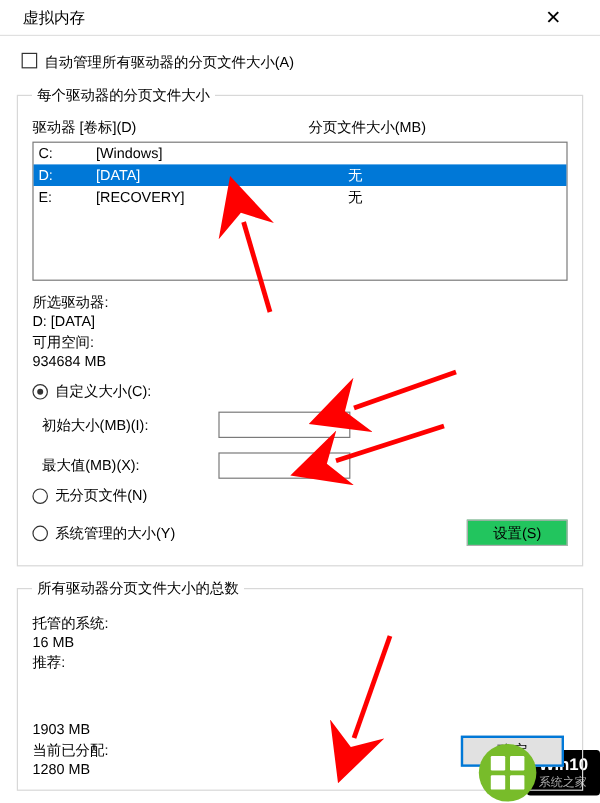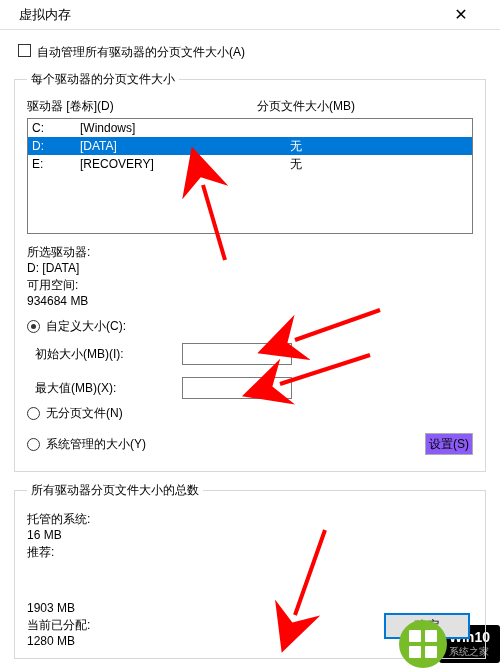--- a/index.html
+++ b/index.html
@@ -33,21 +33,21 @@
     
     .radio-row { display: flex; align-items: center; margin-top: 10px; }
     .radio { width: 13px; height: 13px; border: 1px solid #333; border-radius: 50%; margin-right: 6px; display: flex; align-items: center; justify-content: center; background: #fff; }
     .radio.checked::after { content: ''; width: 5px; height: 5px; border-radius: 50%; background: #333; display: block; }
     
     .size-row { display: flex; align-items: center; margin-top: 8px; margin-left: 8px; }
     .size-label { width: 147px; }
     .size-input { width: 110px; height: 22px; border: 1px solid #7a7a7a; padding: 0 4px; font-size: 12px; }
     
     .set-button-row { display: flex; justify-content: flex-end; margin-top: -20px; margin-bottom: 6px; }
-    .btn { height: 22px; background: #8b5cf6; border: 1px solid #adadad; padding: 0 3px; font-size: 12px; cursor: pointer; display: inline-flex; align-items: center; }
+    .btn { height: 22px; background: #22c55e; border: 1px solid #adadad; padding: 0 21px; font-size: 12px; cursor: pointer; display: inline-flex; align-items: center; }
     .btn-ok { background: #e1e1e1; border: 2px solid #0078d7; }
     
     .bottom-buttons { position: absolute; bottom: 30px; right: 30px; }
     .btn-ok { padding: 2px 28px; font-size: 13px; height: 26px; }
     
     .arrow { position: absolute; pointer-events: none; }
     
     .watermark { position: absolute; bottom: 0; right: 0; display: flex; align-items: center; height: 50px; }
     .wm-logo { width: 48px; height: 48px; background: #78bc2a; border-radius: 50%; display: flex; align-items: center; justify-content: center; }
     .wm-logo-inner { width: 28px; height: 28px; position: relative; }

